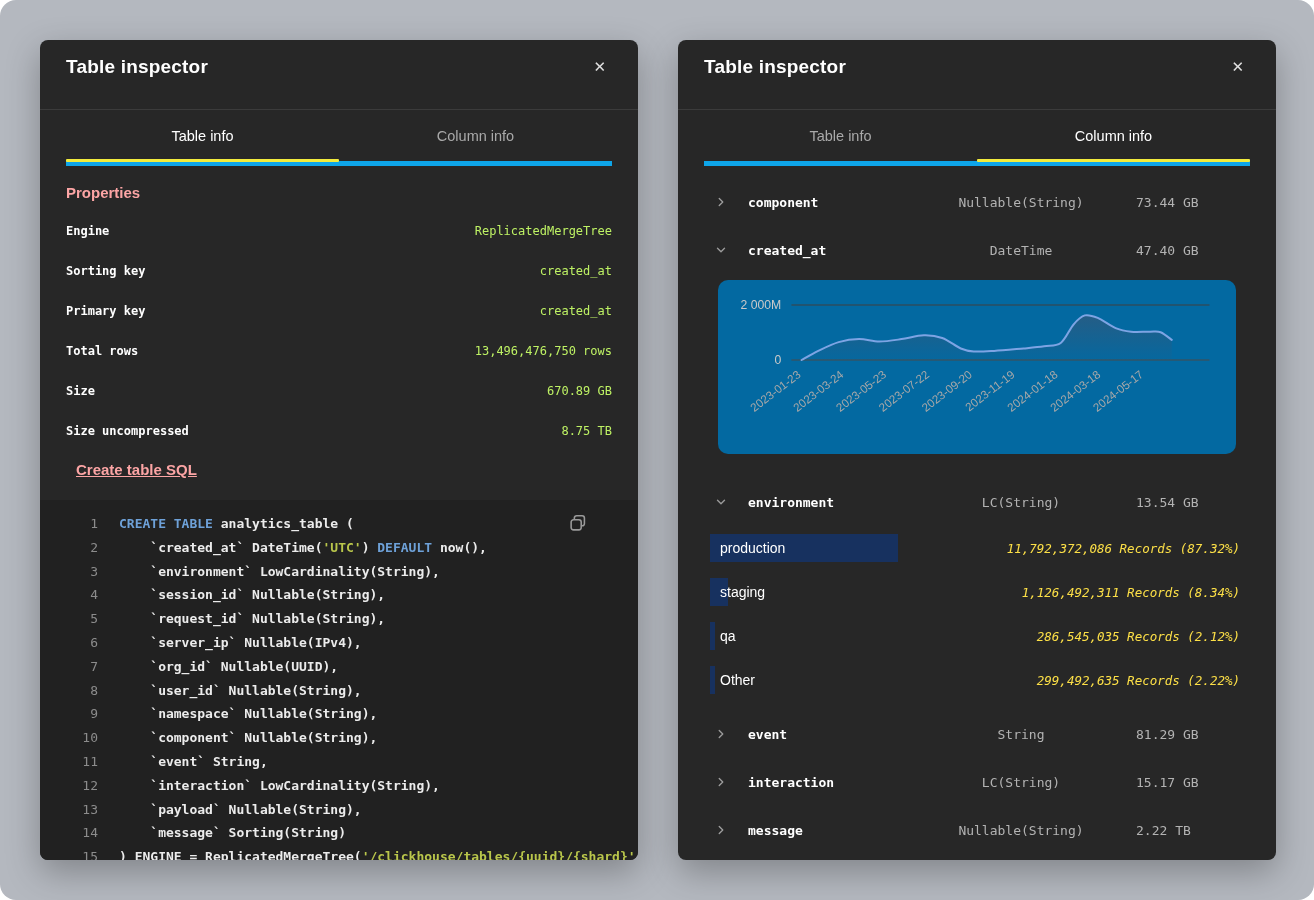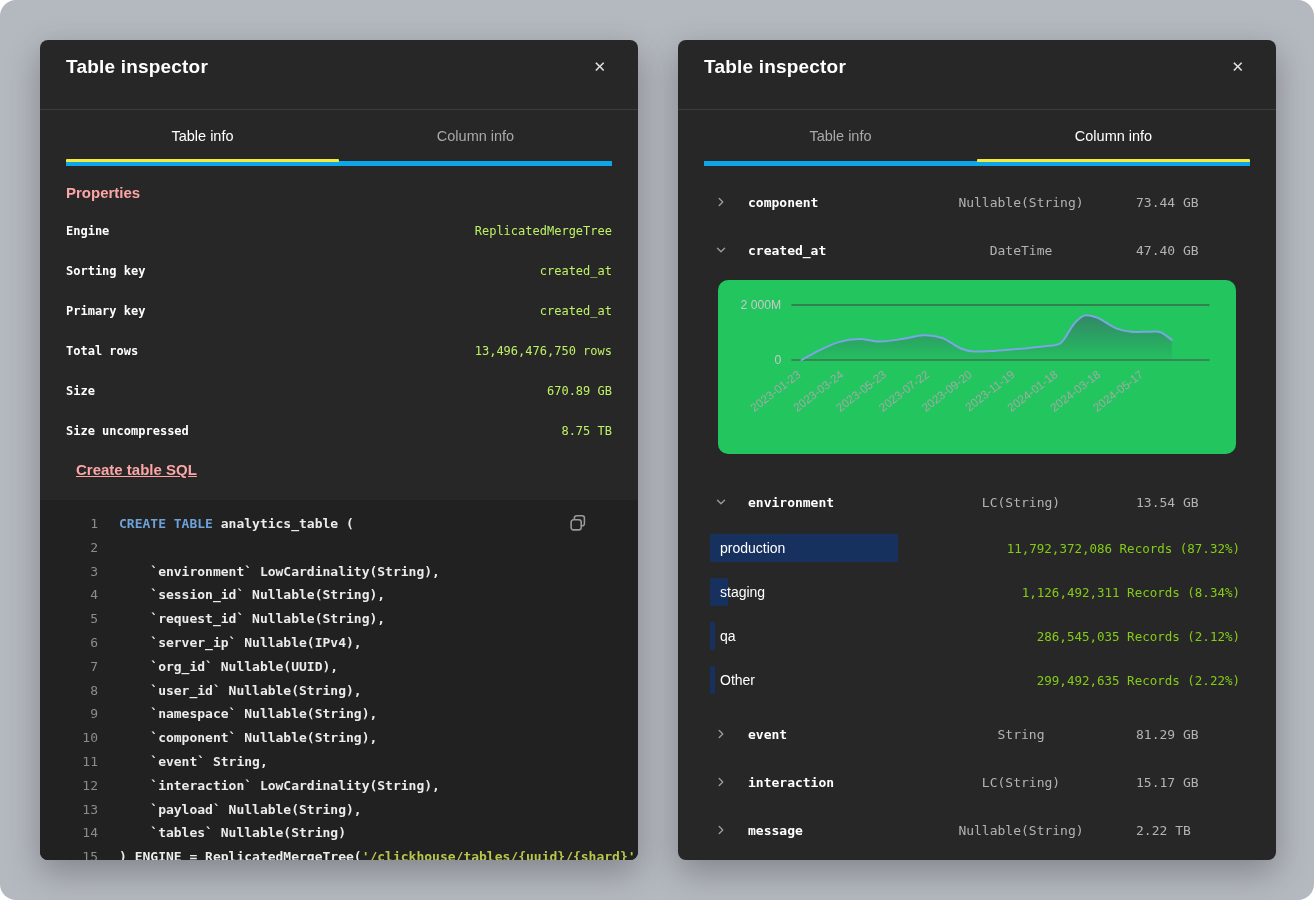--- a/index.html
+++ b/index.html
@@ -55,33 +55,33 @@
              cursor:pointer; }
   .panel.right .panel-body { padding:12px 26px 12px; }
   .chev { width:14px; height:14px; flex:none; color:#9a9a9a; }
   .col-name { margin-left:20px; width:158px; color:#fff; font-weight:700;
               font-family:"DejaVu Sans Mono", monospace; font-size:13px; }
   .col-type { flex:1; text-align:center; color:#b3b3b3;
               font-family:"DejaVu Sans Mono", monospace; font-size:13px; }
   .col-size { width:104px; text-align:left; color:#b3b3b3;
               font-family:"DejaVu Sans Mono", monospace; font-size:13px; }
 
-  .chart-wrap { margin:6px 14px 0; height:174px; flex:none; background:#22c55e;
+  .chart-wrap { margin:6px 14px 0; height:174px; flex:none; background:#0369a1;
                 border-radius:10px; overflow:hidden; }
   .chart-wrap svg { display:block; width:100%; height:100%; }
   .tick-label { fill:#a8a8a8; font-size:11.5px; font-family:"Liberation Sans", sans-serif; }
   .axis-label { fill:#c9c9c9; font-size:12px; font-family:"Liberation Sans", sans-serif; }
 
   .env-row { margin-top:24px; }
   .dist-row { height:44px; flex:none; position:relative; display:flex; align-items:center;
               margin:0 10px 0 6px; }
   .dist-bar { position:absolute; left:0; top:8px; height:28px; background:var(--bar-navy); }
   .dist-label { position:relative; padding-left:10px; color:#fff; font-size:14px; }
-  .dist-records { margin-left:auto; position:relative; color:#84cc16;
-                  font-family:"DejaVu Sans Mono", monospace; font-size:12.5px; }
+  .dist-records { margin-left:auto; position:relative; color:#fde047;
+                  font-family:"DejaVu Sans Mono", monospace; font-size:12.5px;font-style:italic; }
   .event-row { margin-top:8px; }
 </style>
 </head>
 <body>
 
 <div class="canvas">
 
   <div class="panel left">
     <div class="panel-header">
       <div class="panel-title">Table inspector</div>
@@ -123,33 +123,33 @@
 
       <div class="sql-block" id="sql-block">
         <button class="copy-btn" title="">
           <svg viewBox="0 0 24 24" width="22" height="22">
             <rect x="8" y="4" width="11" height="11" rx="2.5" fill="none" stroke="currentColor" stroke-width="1.7"></rect>
             <rect x="4.5" y="8.5" width="11" height="11" rx="2.5" fill="#212121" stroke="currentColor" stroke-width="1.7"></rect>
           </svg>
         </button>
 
       <div class="sql-line"><span class="sql-num">1</span><span class="sql-code"><span class="tok-kw">CREATE TABLE</span><span class="tok-p"> analytics_table (</span></span></div>
-          <div class="sql-line"><span class="sql-num">2</span></div>
+          <div class="sql-line"><span class="sql-num">2</span><span class="sql-code"><span class="tok-p">    `created_at` DateTime(</span><span class="tok-s">'UTC'</span><span class="tok-p">) </span><span class="tok-kw">DEFAULT</span><span class="tok-p"> now(),</span></span></div>
           <div class="sql-line"><span class="sql-num">3</span><span class="sql-code"><span class="tok-p">    `environment` LowCardinality(String),</span></span></div>
           <div class="sql-line"><span class="sql-num">4</span><span class="sql-code"><span class="tok-p">    `session_id` Nullable(String),</span></span></div>
           <div class="sql-line"><span class="sql-num">5</span><span class="sql-code"><span class="tok-p">    `request_id` Nullable(String),</span></span></div>
           <div class="sql-line"><span class="sql-num">6</span><span class="sql-code"><span class="tok-p">    `server_ip` Nullable(IPv4),</span></span></div>
           <div class="sql-line"><span class="sql-num">7</span><span class="sql-code"><span class="tok-p">    `org_id` Nullable(UUID),</span></span></div>
           <div class="sql-line"><span class="sql-num">8</span><span class="sql-code"><span class="tok-p">    `user_id` Nullable(String),</span></span></div>
           <div class="sql-line"><span class="sql-num">9</span><span class="sql-code"><span class="tok-p">    `namespace` Nullable(String),</span></span></div>
           <div class="sql-line"><span class="sql-num">10</span><span class="sql-code"><span class="tok-p">    `component` Nullable(String),</span></span></div>
           <div class="sql-line"><span class="sql-num">11</span><span class="sql-code"><span class="tok-p">    `event` String,</span></span></div>
           <div class="sql-line"><span class="sql-num">12</span><span class="sql-code"><span class="tok-p">    `interaction` LowCardinality(String),</span></span></div>
           <div class="sql-line"><span class="sql-num">13</span><span class="sql-code"><span class="tok-p">    `payload` Nullable(String),</span></span></div>
-          <div class="sql-line"><span class="sql-num">14</span><span class="sql-code"><span class="tok-p">    `tables` Nullable(String)</span></span></div>
+          <div class="sql-line"><span class="sql-num">14</span><span class="sql-code"><span class="tok-p">    `message` Sorting(String)</span></span></div>
           <div class="sql-line"><span class="sql-num">15</span><span class="sql-code"><span class="tok-p">) ENGINE = ReplicatedMergeTree(</span><span class="tok-s">'/clickhouse/tables/{uuid}/{shard}'</span><span class="tok-p">,</span></span></div>
         </div>
     </div>
   </div>
 
   <div class="panel right">
     <div class="panel-header">
       <div class="panel-title">Table inspector</div>
       <button class="close-btn">✕</button>
     </div>

